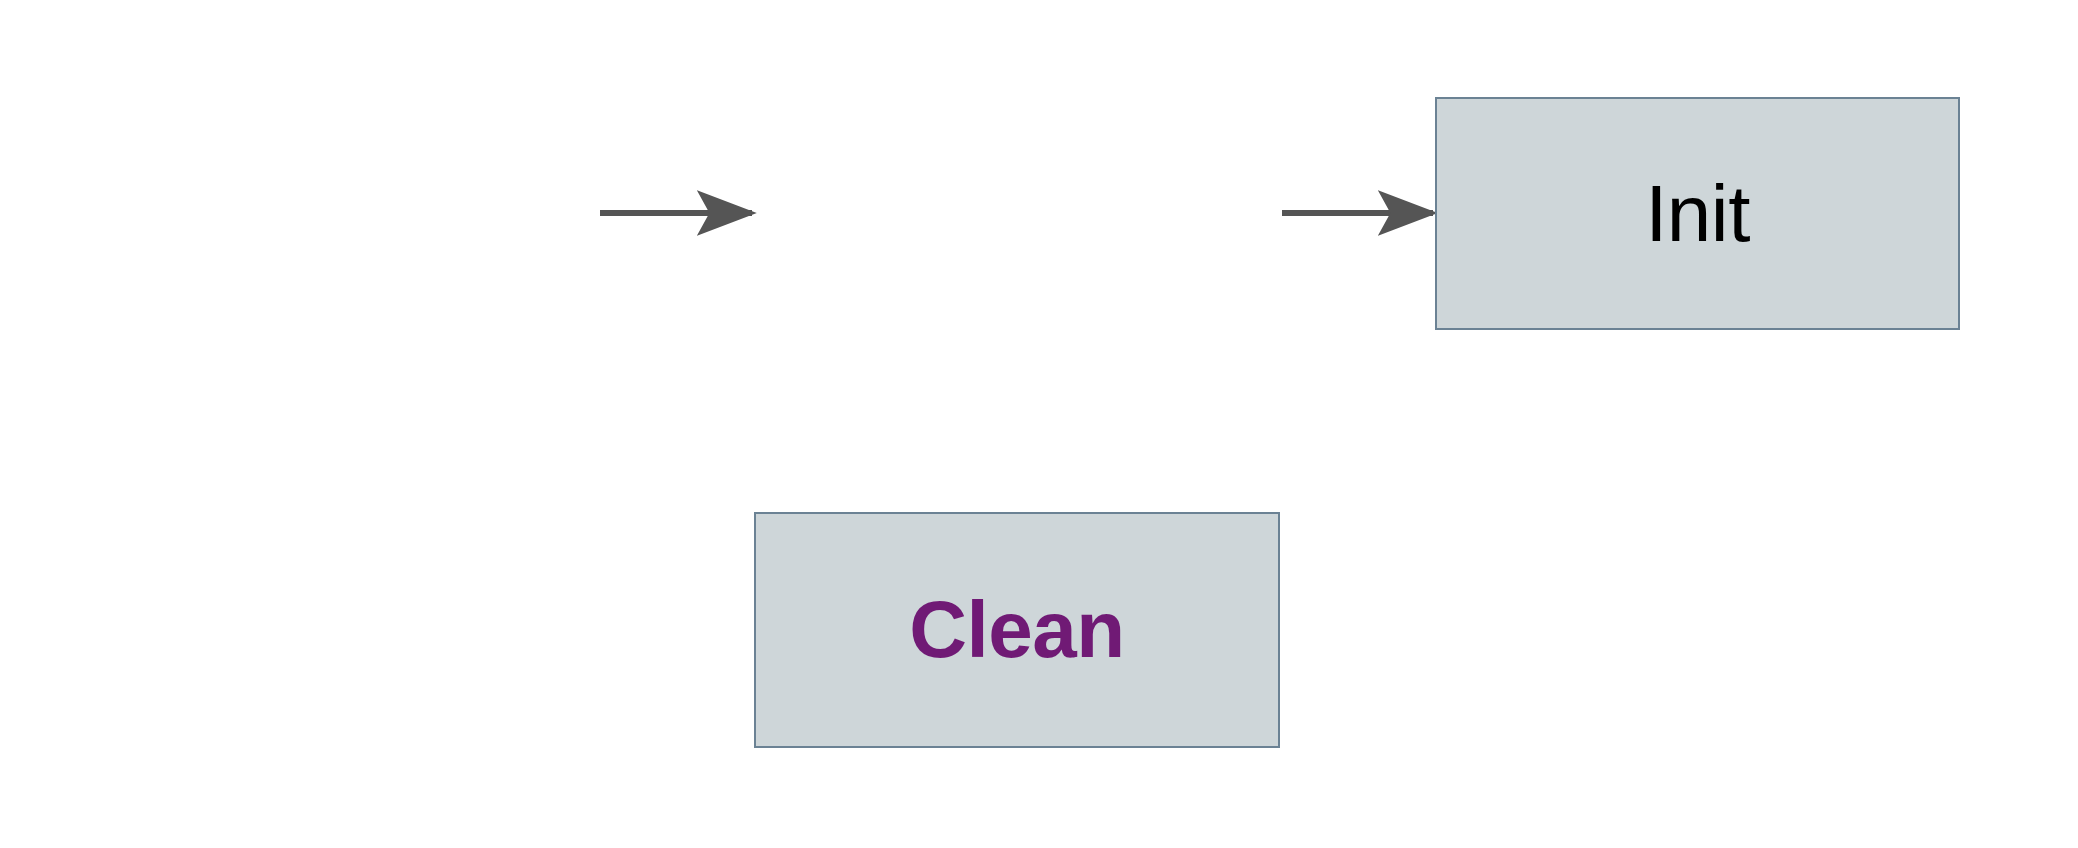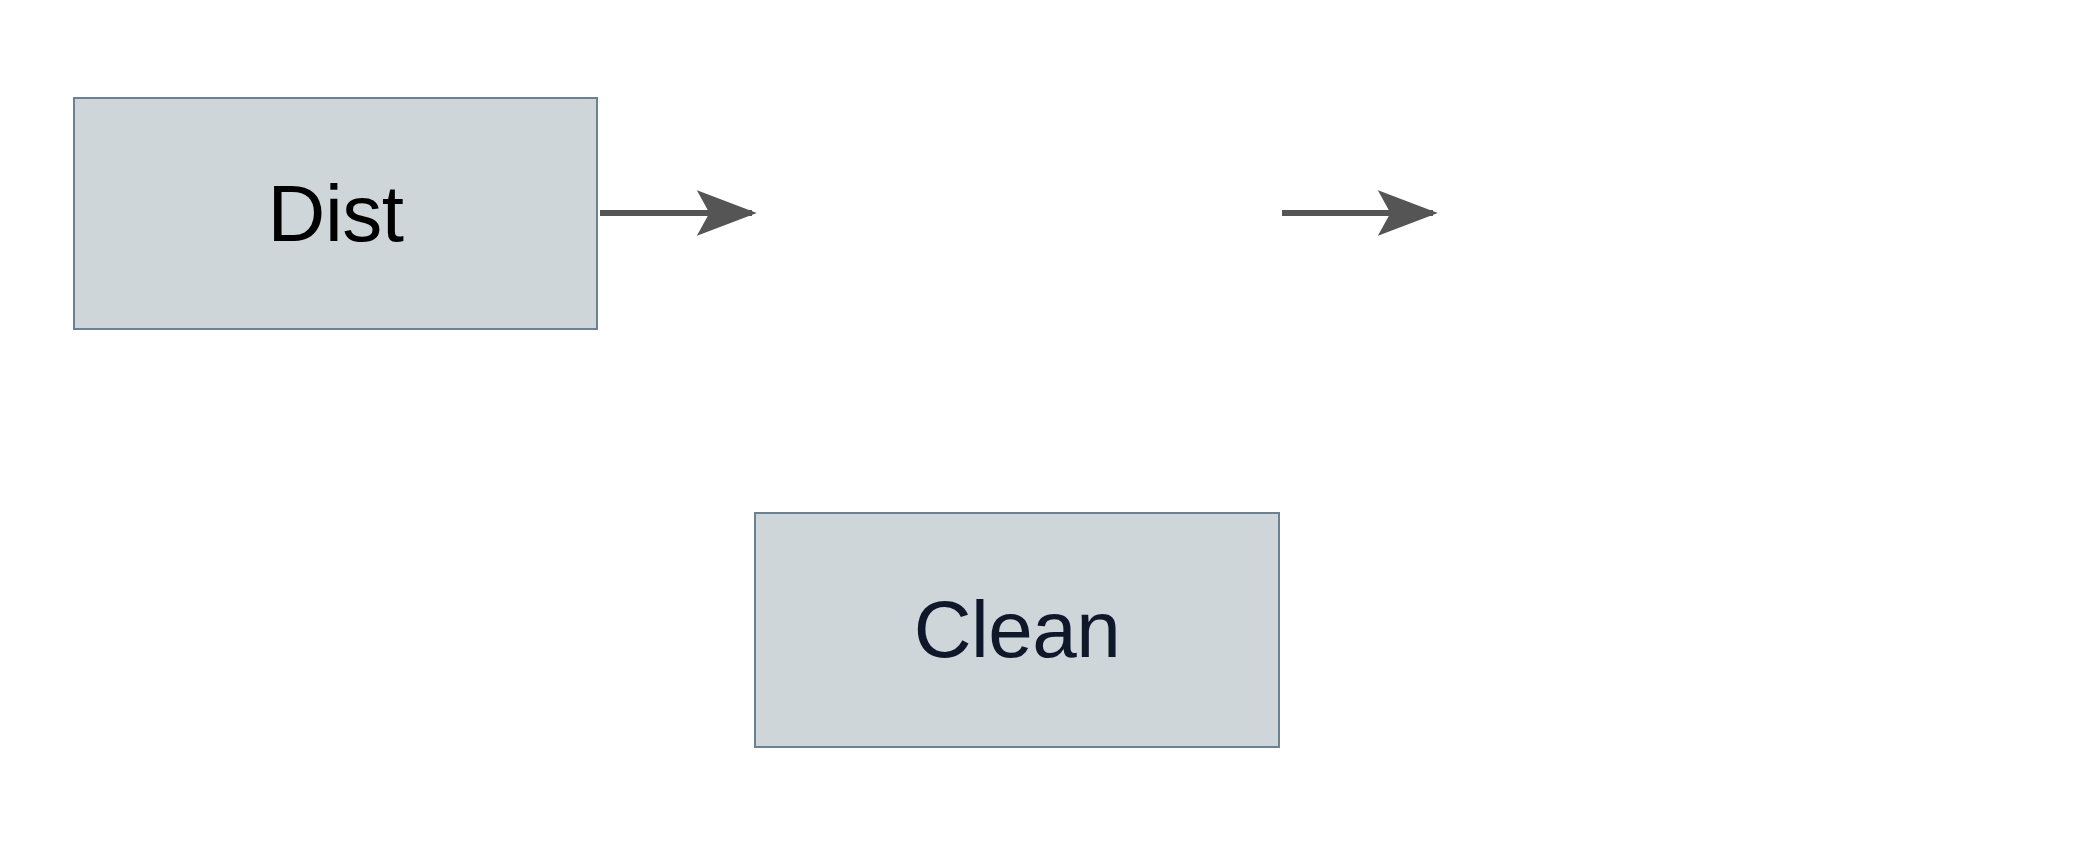--- a/index.html
+++ b/index.html
@@ -66,23 +66,23 @@
       <g>
         <line id="edge-0-line" x1="600" y1="213" x2="752" y2="213" stroke="#555555" stroke-width="6" marker-end="url(#arrowhead)"></line>
       </g>
 
       <g>
         <line id="edge-1-line" x1="1282" y1="213" x2="1433" y2="213" stroke="#555555" stroke-width="6" marker-end="url(#arrowhead)"></line>
       </g>
     </svg>
   </div>
 
-  <div class="node" id="node-dist" style="left: 73px; top: 97px; width: 525px; height: 233px; background: rgb(206, 214, 217); border-color: rgb(107, 130, 148); border-width: 2px;">
-    <span class="node-label" style="font-size: 80px; color: rgb(0, 0, 0);">Dist</span>
+
+
+  <div class="node" id="node-init" style="left: 1435px; top: 97px; width: 525px; height: 233px; background: rgb(206, 214, 217); border-color: rgb(107, 130, 148); border-width: 2px;">
+    <span class="node-label" style="font-size: 80px; color: rgb(0, 0, 0);">Init</span>
   </div>
 
-
-
   <div class="node" id="node-clean" style="left: 754px; top: 512px; width: 526px; height: 236px; background: rgb(206, 214, 217); border-color: rgb(107, 130, 148); border-width: 2px;">
-    <span class="node-label" style="font-size: 80px; color: #0f172a;">Clean</span>
+    <span class="node-label" style="font-size: 80px; color: #701a75; font-weight: bold;">Clean</span>
   </div>
 
 </div>
 
 </body></html>

